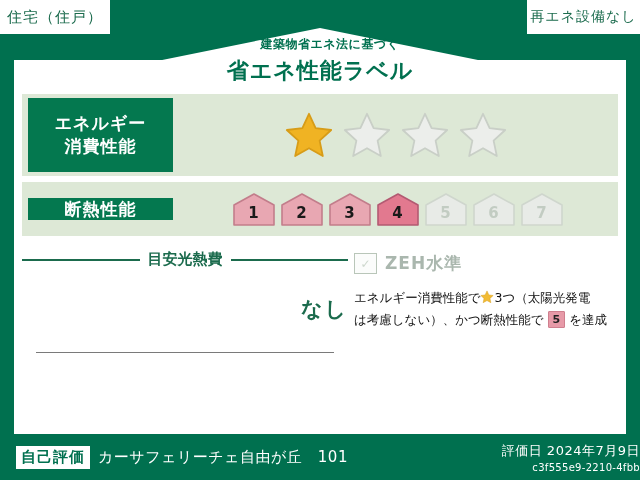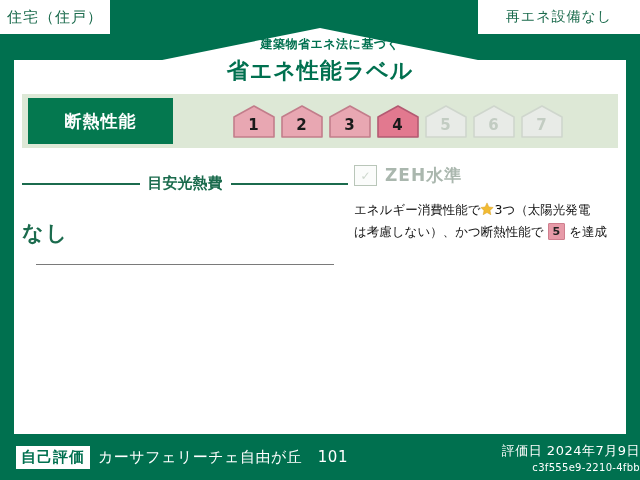--- a/index.html
+++ b/index.html
@@ -14,21 +14,21 @@
     box-sizing:border-box;
     overflow:hidden;
   }
   
   .pill{
     position:absolute;background:#ffffff;color:#1b6b4d;
     font-weight:normal;letter-spacing:1px;
     display:flex;align-items:center;justify-content:center;
   }
   .pill-left{left:0;top:0;width:110px;height:34px;font-size:15px;}
-  .pill-right{right:0;top:0;width:162px;height:34px;font-size:14px;}
+  .pill-right{right:0;top:0;width:113px;height:34px;font-size:14px;}
   
   .roof{
     position:absolute;left:14px;right:14px;top:28px;height:62px;
     background:#ffffff;
     clip-path:polygon(0% 100%, 50% 0%, 100% 100%);
   }
   .roof-wide{
     position:absolute;left:14px;right:14px;top:60px;height:32px;
     background:#ffffff;
   }
@@ -45,21 +45,21 @@
     box-sizing:border-box;
     padding:6px 8px 0 8px;
   }
   
   .perf-row{
     display:flex;align-items:stretch;
     background:#dde8d6;
     margin-bottom:6px;
   }
   .perf-row.row-energy{height:82px;}
-  .perf-row.row-insul{height:54px;}
+  .perf-row.row-insul{height:54px;align-items:center;}
   .perf-key{
     width:145px;flex:0 0 145px;background:#04784f;color:#ffffff;
     display:flex;flex-direction:column;align-items:center;justify-content:center;
     font-weight:bold;font-size:17px;line-height:1.35;letter-spacing:1px;
     margin:4px 0 4px 6px;
   }
   .perf-key .k2{display:block;}
   .perf-val{flex:1;display:flex;align-items:center;justify-content:center;}
   
   .stars{display:flex;gap:10px;align-items:center;}
@@ -78,25 +78,25 @@
   }
   .house.on span{color:#1a1a1a;}
   .house.cur span{color:#1a1a1a;}
   .house.off span{color:#c2ccc2;}
   
   .lower{display:flex;margin-top:2px;height:148px;}
   .lower-left{width:326px;flex:0 0 326px;position:relative;}
   .lower-right{flex:1;position:relative;padding-left:6px;}
   .cost-head{
     display:flex;align-items:center;gap:8px;color:#1b6b4d;
-    font-weight:bold;font-size:15px;margin-top:20px;
+    font-weight:bold;font-size:15px;margin-top:8px;
   }
   .cost-head .rule{flex:1;height:2px;background:#1b6b4d;}
   .cost-value{
-    text-align:left;color:#1b6b4d;font-weight:bold;font-size:21px;
+    text-align:right;color:#1b6b4d;font-weight:bold;font-size:21px;
     margin-top:26px;letter-spacing:2px;
   }
   .left-divider{
     position:absolute;left:14px;right:14px;top:110px;height:1px;background:#7a7a7a;
   }
   .zeh-head{
     display:flex;align-items:center;gap:8px;margin-top:10px;
   }
   .zeh-box{
     width:21px;height:19px;border:1px solid #b9c6b9;background:#fbfcfb;
@@ -140,20 +140,42 @@
   <div class="roof"></div>
   <div class="roof-wide"></div>
 
   <div class="header-text">
     <div class="header-sub">建築物省エネ法に基づく</div>
     <div class="header-main">省エネ性能ラベル</div>
   </div>
 
   <div class="card">
 
+    <div class="perf-row row-energy">
+      <div class="perf-key">
+        <span>エネルギー</span>
+        <span class="k2">消費性能</span>
+      </div>
+      <div class="perf-val">
+        <div class="stars" id="stars">
+            <svg viewBox="0 0 24 24" class="star">
+              <polygon points="12,1.4 15.3,8.6 23.1,9.5 17.3,14.8 18.9,22.5 12,18.6 5.1,22.5 6.7,14.8 0.9,9.5 8.7,8.6" fill="#f0b323" stroke="#d79c18" stroke-width="0.9" stroke-linejoin="round"></polygon>
+            </svg>
+            <svg viewBox="0 0 24 24" class="star">
+              <polygon points="12,1.4 15.3,8.6 23.1,9.5 17.3,14.8 18.9,22.5 12,18.6 5.1,22.5 6.7,14.8 0.9,9.5 8.7,8.6" fill="#eceeeb" stroke="#c9cfc7" stroke-width="0.9" stroke-linejoin="round"></polygon>
+            </svg>
+            <svg viewBox="0 0 24 24" class="star">
+              <polygon points="12,1.4 15.3,8.6 23.1,9.5 17.3,14.8 18.9,22.5 12,18.6 5.1,22.5 6.7,14.8 0.9,9.5 8.7,8.6" fill="#eceeeb" stroke="#c9cfc7" stroke-width="0.9" stroke-linejoin="round"></polygon>
+            </svg>
+            <svg viewBox="0 0 24 24" class="star">
+              <polygon points="12,1.4 15.3,8.6 23.1,9.5 17.3,14.8 18.9,22.5 12,18.6 5.1,22.5 6.7,14.8 0.9,9.5 8.7,8.6" fill="#eceeeb" stroke="#c9cfc7" stroke-width="0.9" stroke-linejoin="round"></polygon>
+            </svg>
+          </div>
+      </div>
+    </div>
 
     <div class="perf-row row-insul">
       <div class="perf-key">
         <span>断熱性能</span>
       </div>
       <div class="perf-val">
         <div class="houses" id="houses">
             <div class="house on">
               <svg viewBox="0 0 44 36" preserveAspectRatio="none">
                 <polygon points="2,34 2,14 22,3 42,14 42,34" fill="#e8a7b2" stroke="#c27d8b" stroke-width="1.6" stroke-linejoin="round"></polygon>

